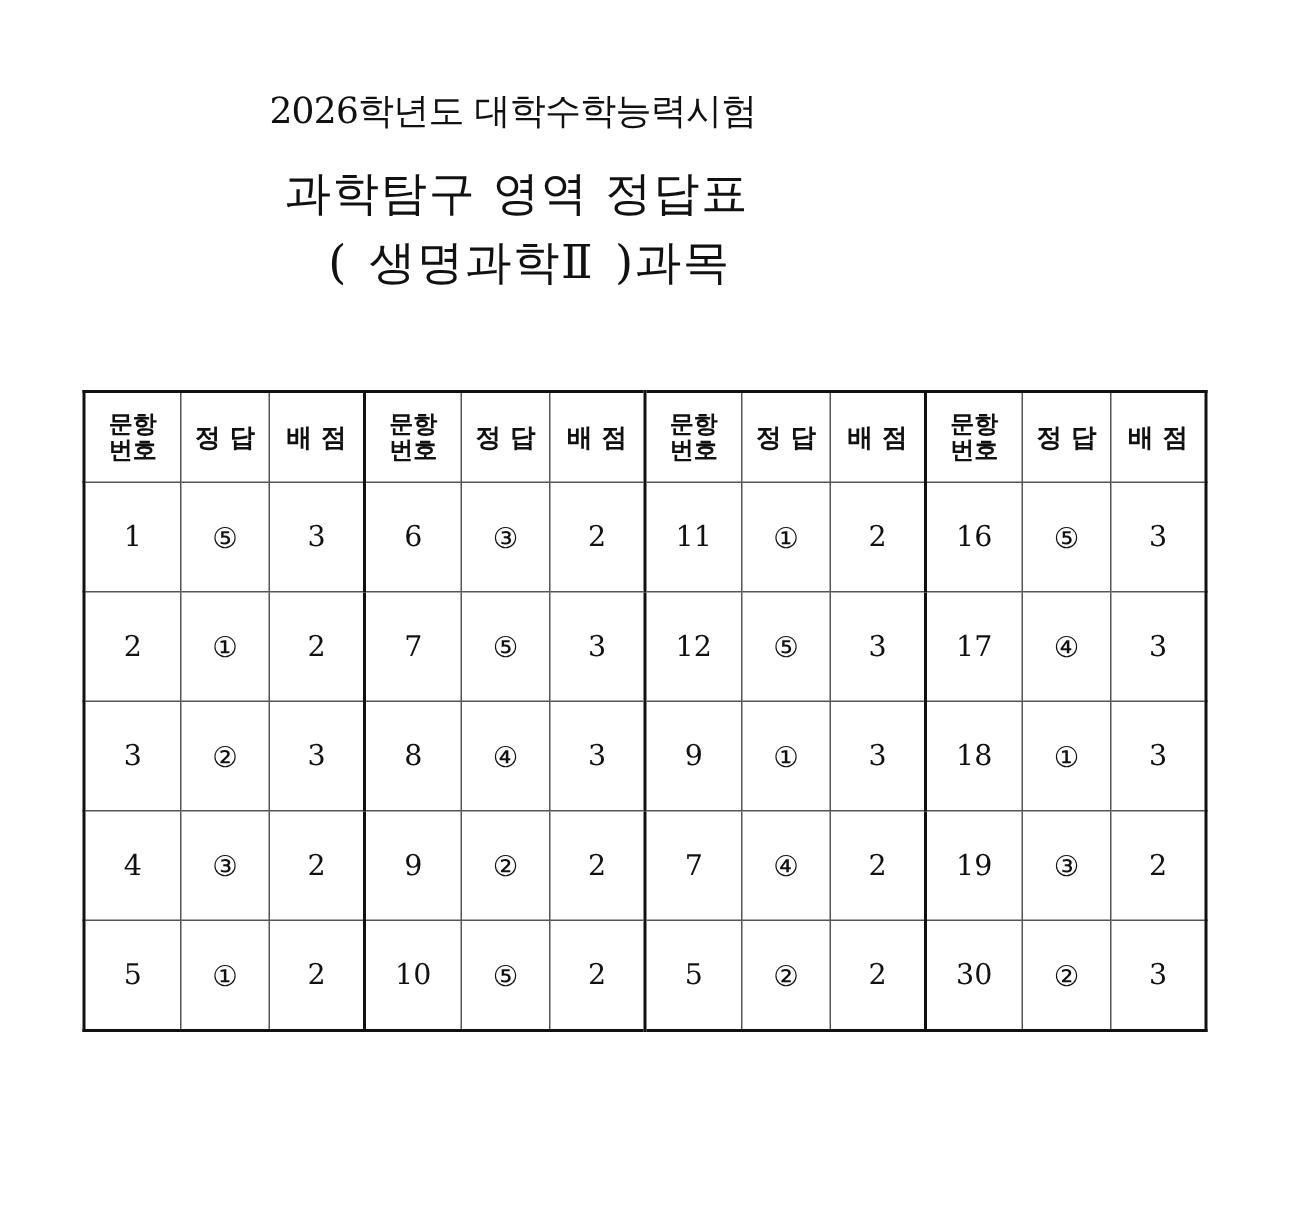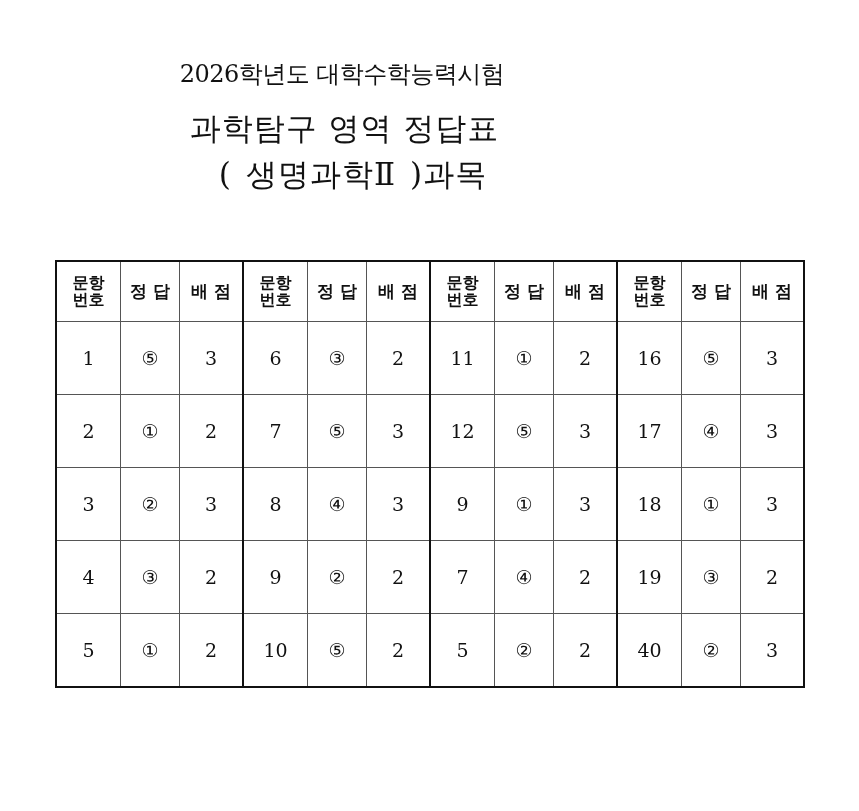--- a/index.html
+++ b/index.html
@@ -128,18 +128,18 @@
   <tr class="body">
     <td>5</td>
     <td>①</td>
     <td>2</td>
     <td class="grp-start">10</td>
     <td>⑤</td>
     <td>2</td>
     <td class="grp-start">5</td>
     <td>②</td>
     <td>2</td>
-    <td class="grp-start">40</td>
+    <td class="grp-start">30</td>
     <td>②</td>
     <td>3</td>
   </tr>
 </tbody>
   </table>
 
 </body></html>

